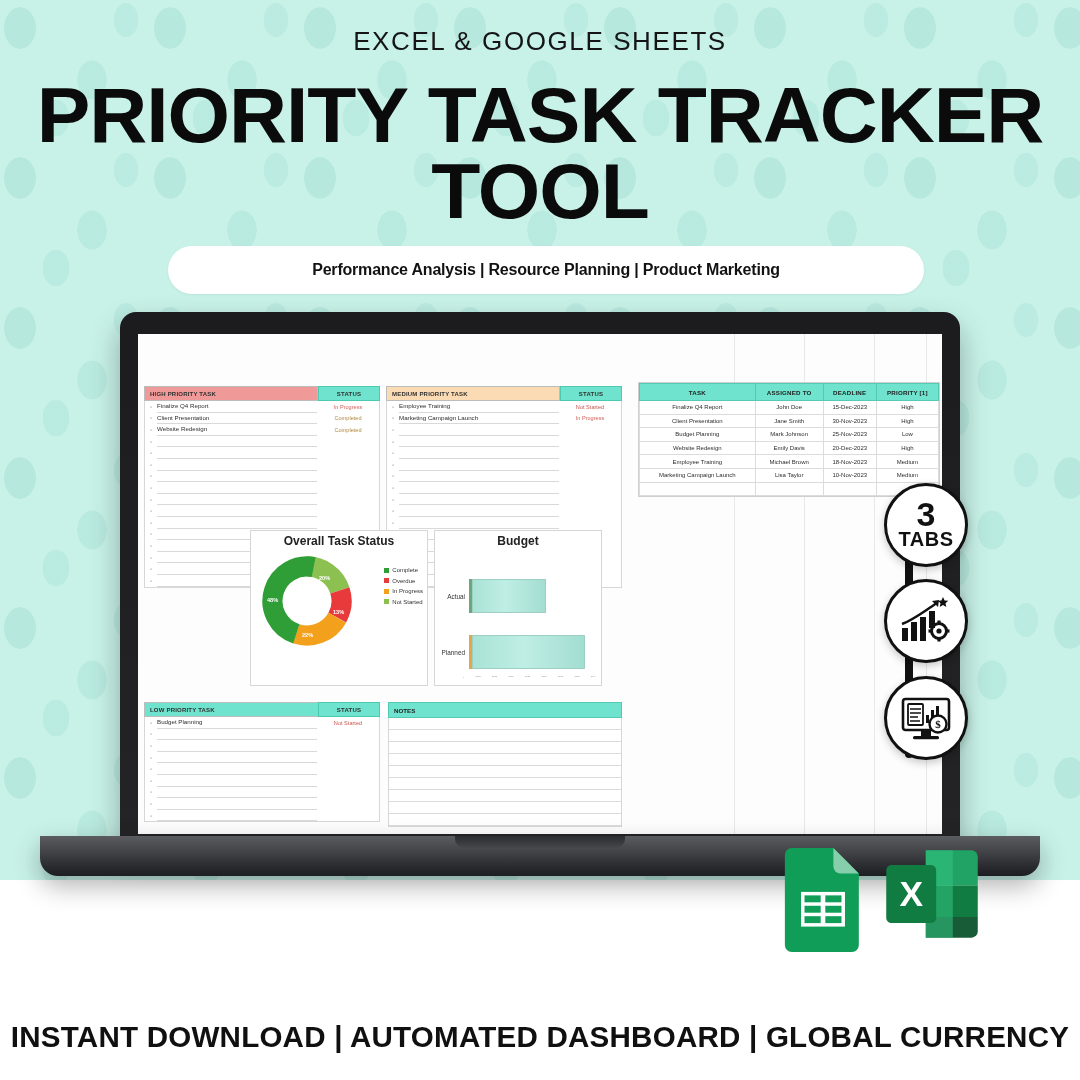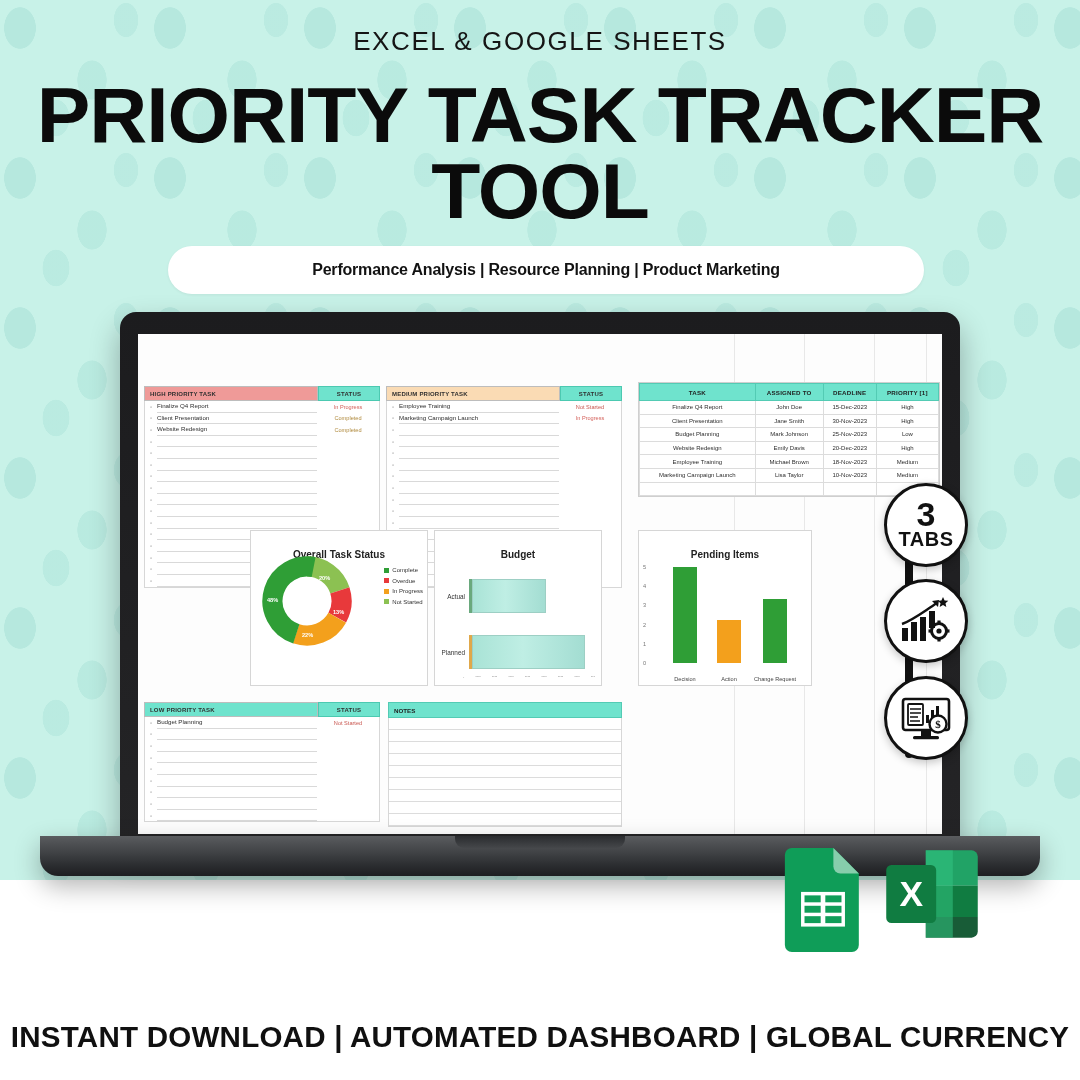--- a/index.html
+++ b/index.html
@@ -136,21 +136,21 @@
   }
   #task-table td {
     border:1px solid #dcdcdc; font-size:6px; height:13.6px; text-align:center; color:#2e2e2e;
   }
   td.p-high { color:#e0736c; }
   td.p-low  { color:#7fc8bd; }
   td.p-med  { color:#d4a43c; }
 
   
   .chart-card { position:absolute; background:#fff; border:1px solid #d6d6d6; }
-  .chart-title { text-align:center; font-size:10px; font-weight:700; color:#222; margin-top:18px; }
+  .chart-title { text-align:center; font-size:12px; font-weight:700; color:#222; margin-top:3px; }
 
   #donut-wrap { position:absolute; left:8px; top:22px; width:96px; height:96px; }
   .donut-label { position:absolute; font-size:5.6px; font-weight:700; color:#fff; }
   .donut-legend { position:absolute; right:4px; top:36px; font-size:6px; color:#333; }
   .donut-legend div { display:flex; align-items:center; margin-bottom:4.5px; }
   .donut-legend i { width:5px; height:5px; margin-right:3px; display:inline-block; }
 
   
   .bud-row { position:absolute; display:flex; align-items:center; }
   .bud-lab { width:34px; text-align:right; font-size:6.4px; color:#333; padding-right:4px; }
@@ -510,37 +510,20 @@
               <span>▪▪▪▪</span>
               <span>▪▪▪▪</span>
               <span>▪▪▪▪</span>
             <span>▪▪▪▪</span>
               <span>▪▪▪▪</span>
               <span>▪▪▪▪</span>
               <span>▪▪▪</span>
           </div>
         </div>
 
-        <div class="chart-card" id="chart-pending" style="left:500px; top:196px; width:174px; height:156px;">
-          <div class="chart-title">Pending Items</div>
-          <div id="pi-yaxis">
-              <span class="pi-y" style="bottom: 19px;">0</span>
-              <span class="pi-y" style="bottom: 38.2px;">1</span>
-              <span class="pi-y" style="bottom: 57.4px;">2</span>
-              <span class="pi-y" style="bottom: 76.6px;">3</span>
-              <span class="pi-y" style="bottom: 95.8px;">4</span>
-              <span class="pi-y" style="bottom: 115px;">5</span>
-            </div>
-          <div class="pi-bar" style="left:34px; width:24px; height:96px; background:#2f9e36;"></div>
-          <div class="pi-bar" style="left:78px; width:24px; height:43px; background:#f3a01c;"></div>
-          <div class="pi-bar" style="left:124px; width:24px; height:64px; background:#2f9e36;"></div>
-          <div class="pi-x" style="left:20px; width:52px;">Decision</div>
-          <div class="pi-x" style="left:66px; width:48px;">Action</div>
-          <div class="pi-x" style="left:112px; width:48px;">Change Request</div>
-        </div>
 
         <div class="pb" id="pb-low" style="left:6px; top:368px; width:236px;">
           <div class="pb-head">
             <div class="t" style="background:#6fe3cd">LOW PRIORITY TASK</div>
             <div class="s">STATUS</div>
           </div>
           <div class="pb-body" id="pb-low-body">
               <div class="pb-row">
                 <span class="bullet">▫</span>
                 <span class="name">Budget Planning</span>

